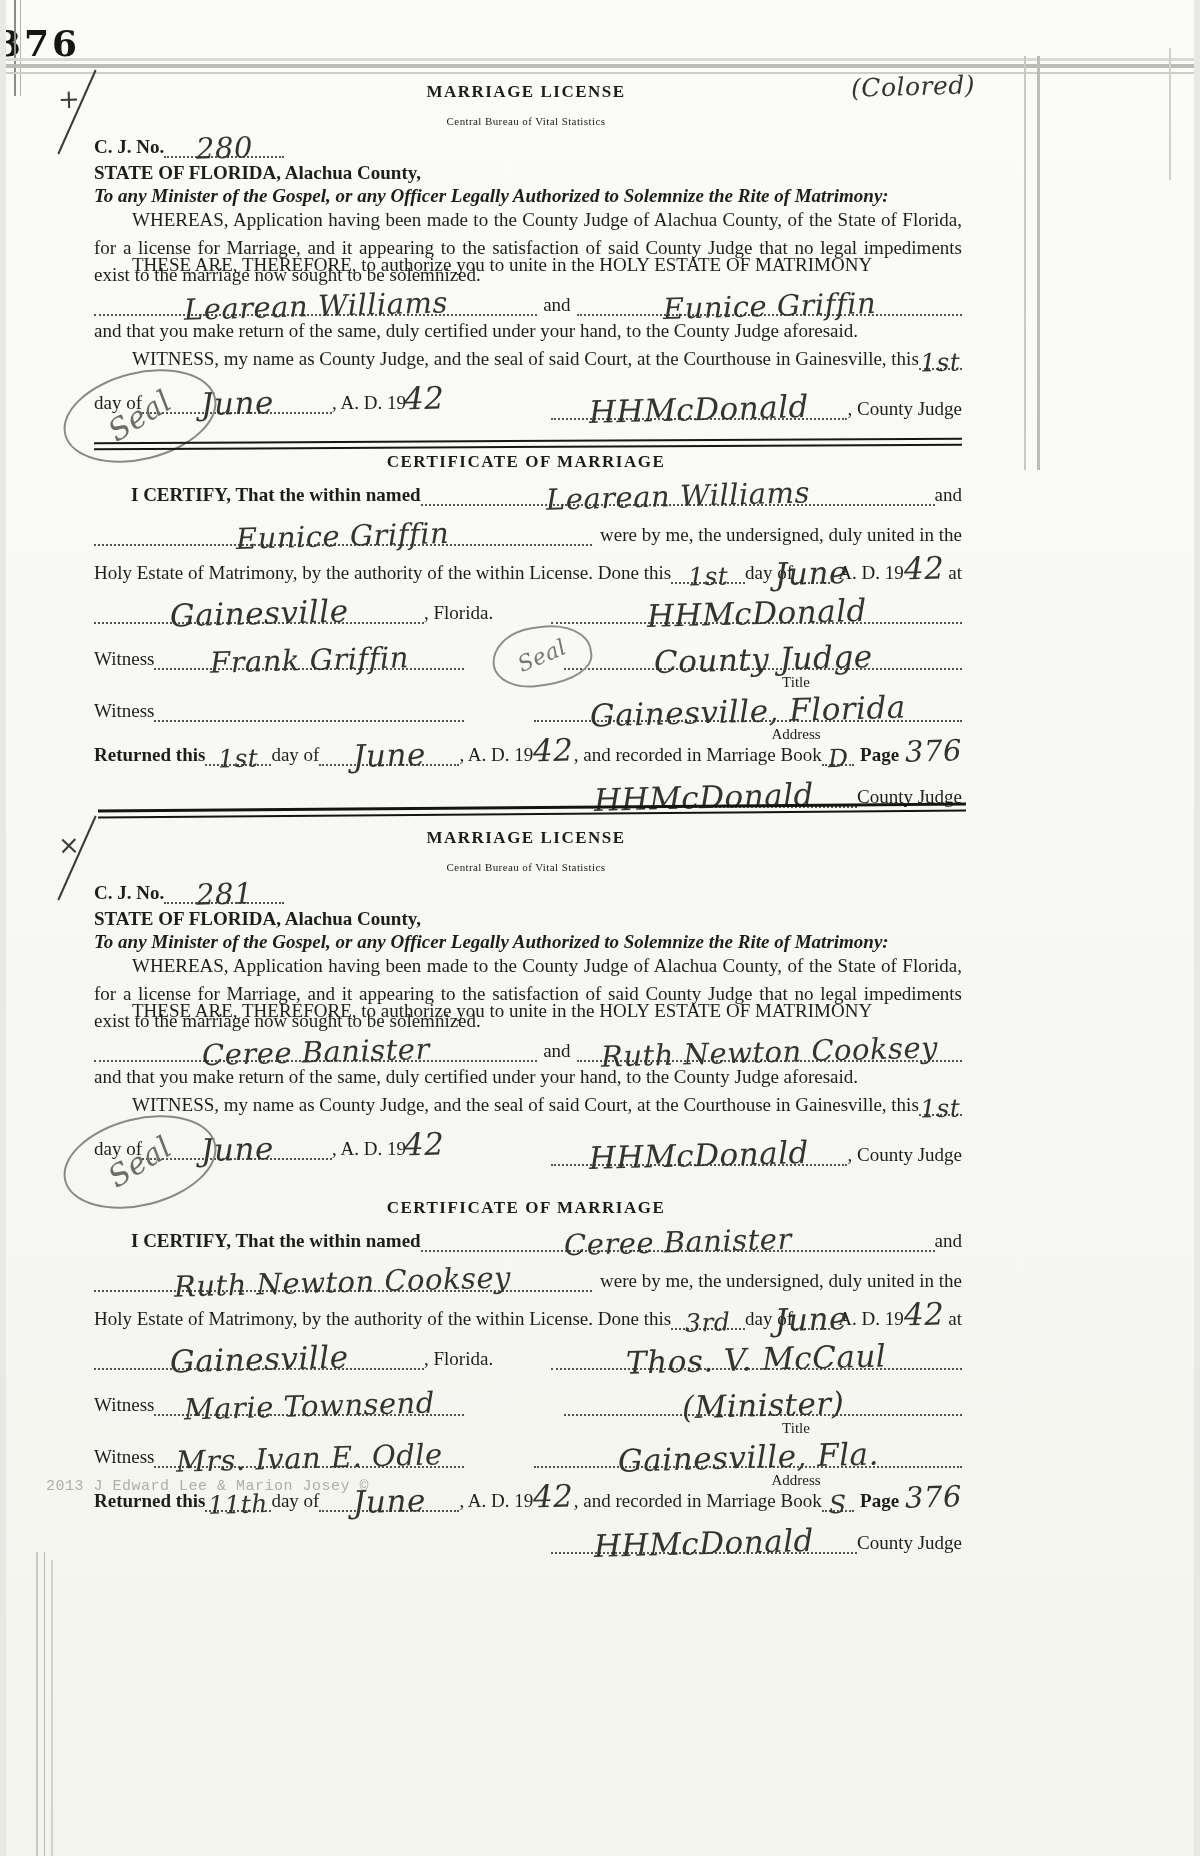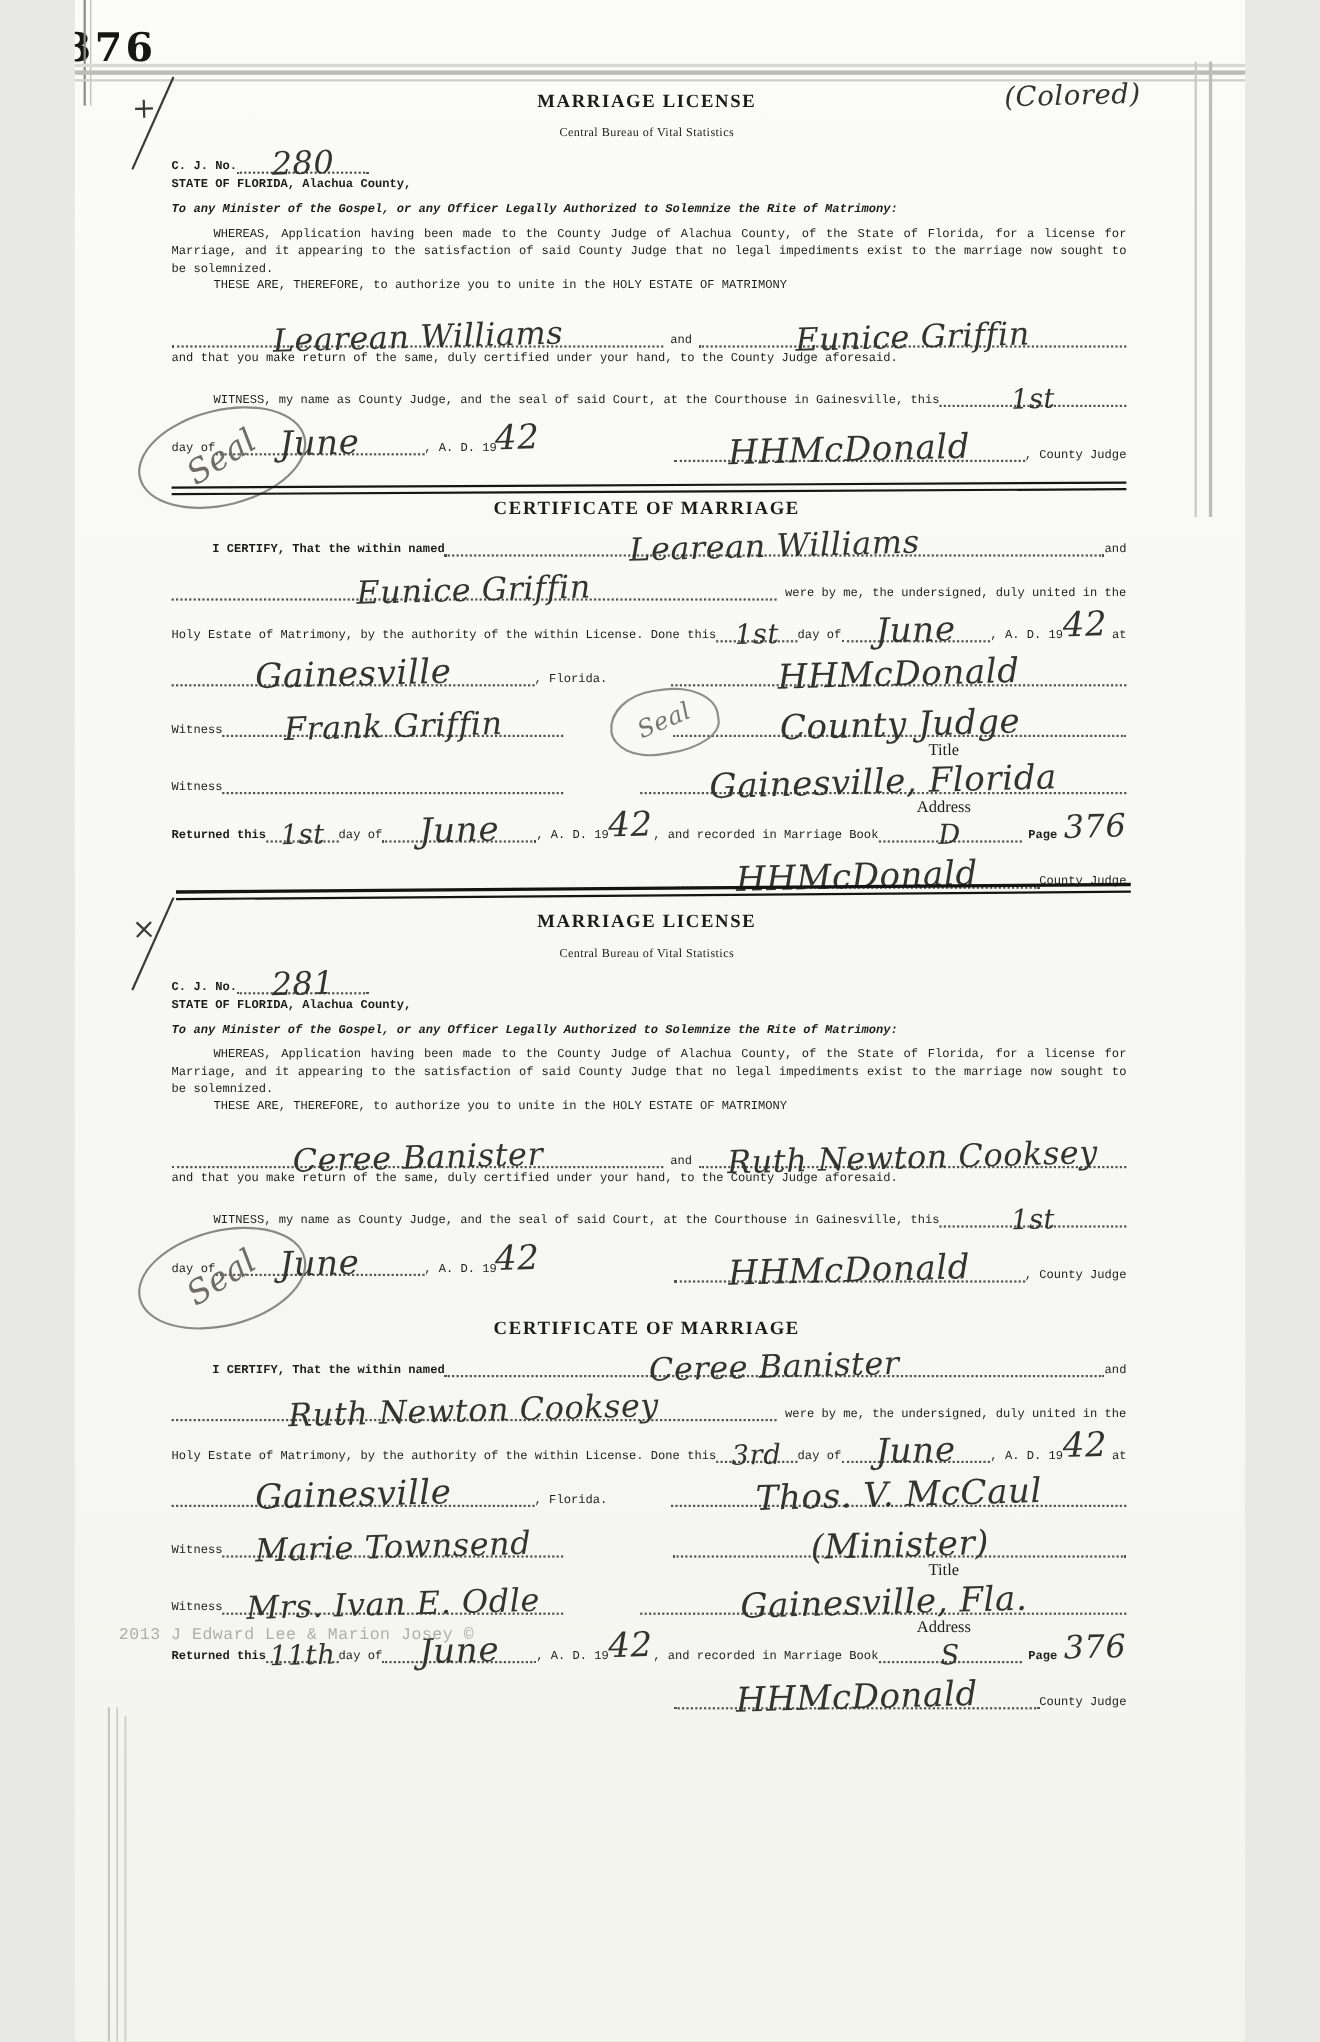--- a/index.html
+++ b/index.html
@@ -1,20 +1,20 @@
 <!DOCTYPE html>
 <html><head>
 <meta charset="utf-8">
 <style>
   html,body{margin:0;padding:0;background:#e8e8e4;}
-  .page{position:relative;width:1064px;height:1856px;margin:0 auto;overflow:hidden;
+  .page{position:relative;width:1188px;height:1856px;margin:0 auto;overflow:hidden;
         background:linear-gradient(180deg,#fbfbf8 0%,#f7f7f3 55%,#f4f4ef 100%);
         font-family:"Liberation Serif", serif;color:#1c1c1a;}
   .abs{position:absolute;}
-  .print{font-size:11px;color:#1d1d1b;font-family:Liberation Mono, monospace;}
+  .print{font-size:19px;color:#1d1d1b;}
   .bold{font-weight:bold;}
   .ital{font-style:italic;font-weight:bold;}
   .hw{font-family:"DejaVu Serif", serif;font-style:italic;color:#34342f;
       letter-spacing:.5px;transform:rotate(-1.6deg);white-space:nowrap;line-height:1;}
   .hw-lg{font-size:29px;}
   .hw-md{font-size:25px;}
   .hw-sig{font-size:31px;}
   
   .form{position:absolute;left:0;width:1200px;height:748px;}
   .row{position:absolute;display:flex;align-items:flex-end;}

